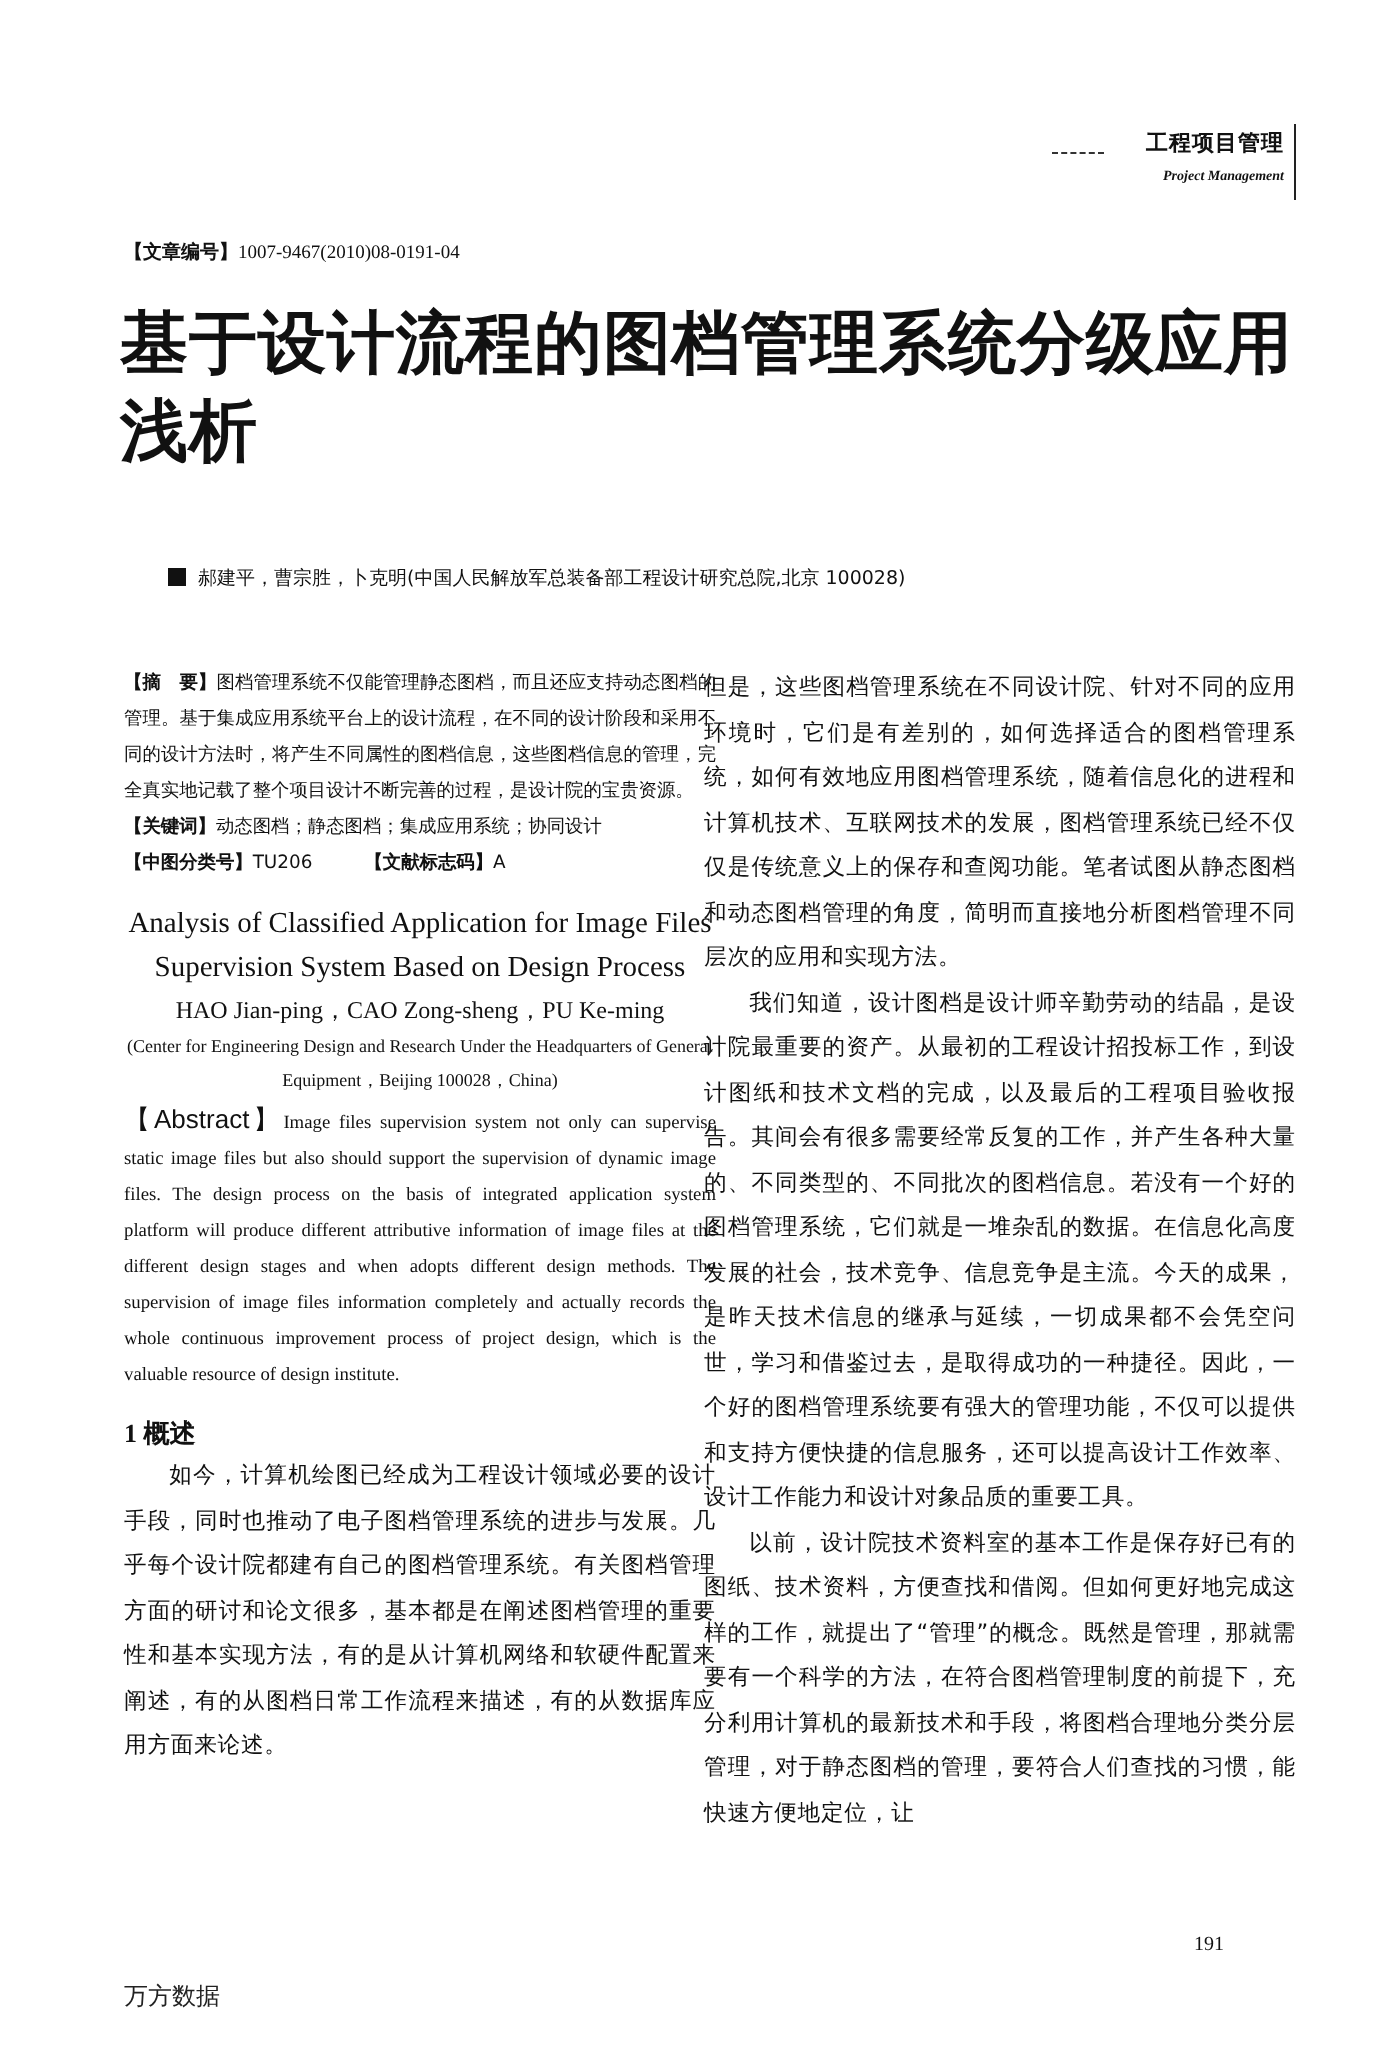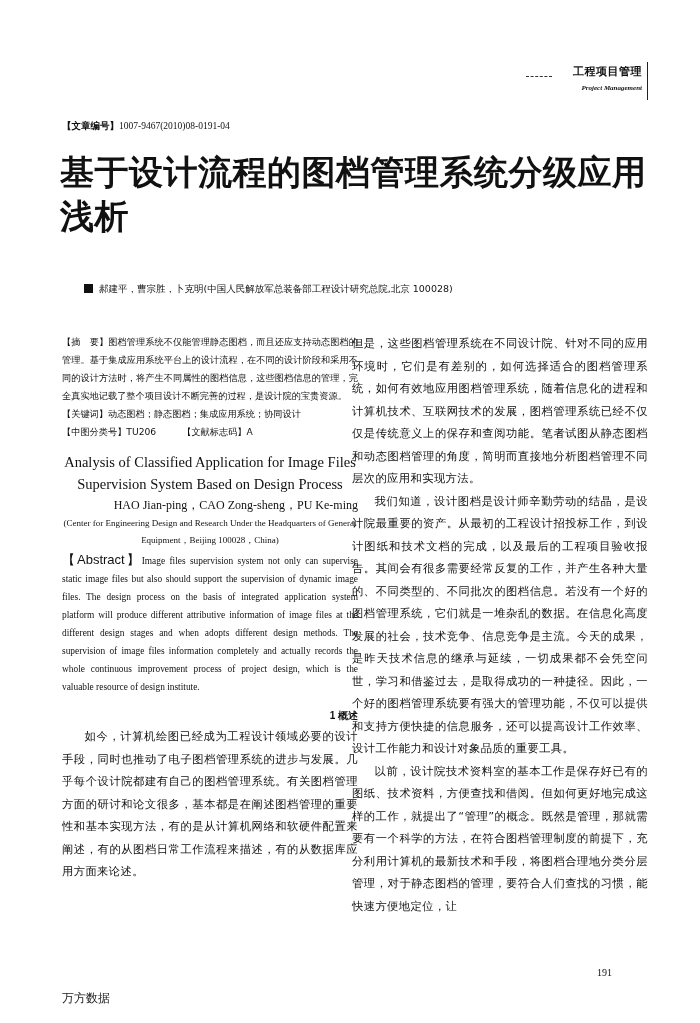--- a/index.html
+++ b/index.html
@@ -20,28 +20,28 @@
 
   #authors { left: 84px; top: 267px; font-size: 9.5px; font-family: "DejaVu Sans", sans-serif; margin-top: 16px; }
   #authors .sq { display: inline-block; width: 9px; height: 9px; background: #111; margin-right: 6px; vertical-align: -1px; }
 
   
   .col { position: absolute; width: 296px; }
   #leftcol { left: 62px; top: 333px; }
   #rightcol { left: 352px; top: 333px; }
 
   .cn-small { font-family: "DejaVu Sans", sans-serif; font-size: 9.2px; line-height: 18px; text-align: justify; }
-  .cn-small b { font-weight: normal; }
+  .cn-small b { font-weight: bold; }
   .entitle { text-align: center; font-family: "Liberation Serif", serif; font-size: 14.5px; line-height: 22px; margin-top: 10px; }
-  .enauth { text-align: right; font-family: "Liberation Serif", serif; font-size: 12px; line-height: 20px; }
+  .enauth { text-align: center; font-family: "Liberation Serif", serif; font-size: 12px; line-height: 20px; }
   .enaff { text-align: center; font-family: "Liberation Serif", serif; font-size: 9px; line-height: 17px; }
   .enabs { font-family: "Liberation Serif", serif; font-size: 9.4px; line-height: 18px; text-align: justify; margin-top: 2px; }
   .enabs b { font-family: "Liberation Sans", sans-serif; font-weight: normal; font-size: 13px; margin-top: 31px; }
 
-  .sec { font-family: Liberation Sans, sans-serif; font-weight: bold; font-size: 10px; line-height: 20px; margin-top: 10px; text-align: right; }
+  .sec { font-family: Liberation Serif, serif; font-weight: bold; font-size: 13px; line-height: 20px; margin-top: 10px; }
   .body { font-family: "DejaVu Sans", sans-serif; font-size: 11.3px; line-height: 22.5px; text-align: justify; letter-spacing: 0.4px; }
   .body p { margin: 0; text-indent: 2em; }
   .body p.noindent { text-indent: 0; }
 
   #pageno { right: 88px; top: 967px; font-family: "Liberation Serif", serif; font-size: 10px; }
   #footer { left: 62px; top: 990px; font-family: "DejaVu Sans", sans-serif; font-size: 12px; color: #222; }
 </style>
 </head>
 <body>
 

